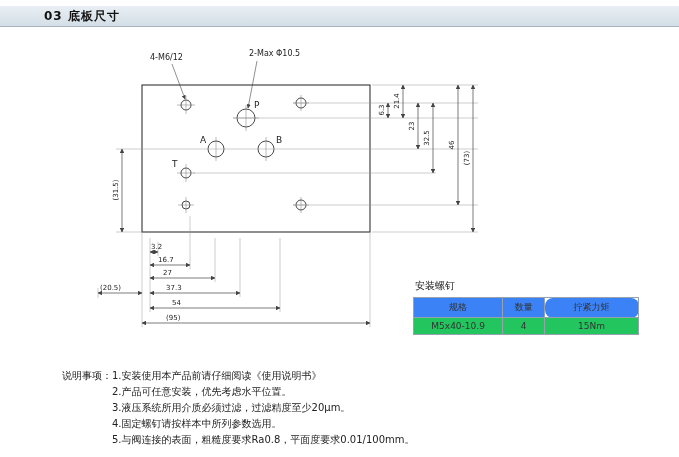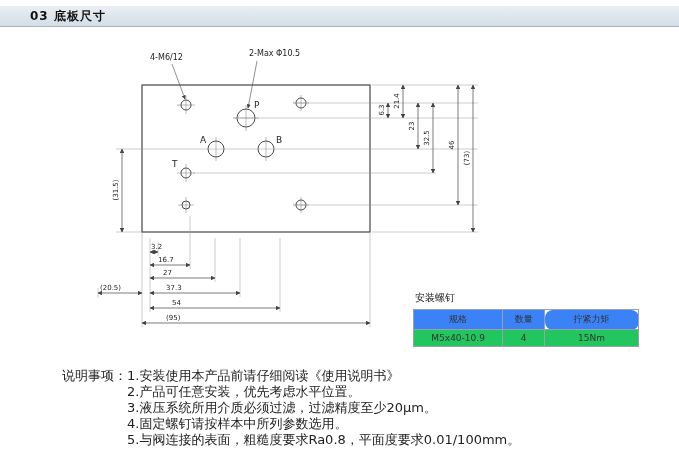--- a/index.html
+++ b/index.html
@@ -1,43 +1,43 @@
 <!DOCTYPE html>
 <html><head>
 <meta charset="utf-8">
 <style>
   html,body{margin:0;padding:0;background:#fff;}
   .page{position:relative;width:679px;height:457px;background:#ffffff;
         font-family:"DejaVu Sans","Liberation Sans",sans-serif;overflow:hidden;}
   .header-bar{position:absolute;top:6px;left:0;right:0;height:20px;
         background:linear-gradient(#e9eff4,#d3dee6);
         border-bottom:1px solid #a9b6c1;display:flex;align-items:center;}
-  .header-title{font-size:12px;font-weight:bold;color:#111;padding-left:30px;letter-spacing:1px;}
+  .header-title{font-size:12px;font-weight:bold;color:#111;padding-left:44px;letter-spacing:1px;}
 
   svg{position:absolute;left:0;top:26px;}
   svg text{font-family:"DejaVu Sans","Liberation Sans",sans-serif;fill:#222;}
   .outline{stroke:#333;stroke-width:1.1;fill:none;}
   .hole{stroke:#333;stroke-width:0.9;fill:none;}
   .cross{stroke:#777;stroke-width:0.5;}
   .ext{stroke:#999;stroke-width:0.5;}
   .dim{stroke:#444;stroke-width:0.7;}
   .leader{stroke:#444;stroke-width:0.6;}
   .dimtxt{font-size:7px;}
   .porttxt{font-size:9px;}
   .notetxt{font-size:8px;}
 
   .mount-table{position:absolute;left:413px;top:279px;width:226px;color:#333;}
-  .mount-title{font-size:10px;color:#222;margin:12px 0 4px 2px;}
+  .mount-title{font-size:10px;color:#222;margin:0 0 4px 2px;}
   .mount-table table{border-collapse:collapse;width:100%;font-size:9px;}
   .mount-table th,.mount-table td{border:1px solid #97a3ac;text-align:center;
         padding:3px 2px;font-weight:normal;color:#333;background:#22c55e;}
   .mount-table th{background:#3b82f6;}
   .col-spec{width:90px;} .col-qty{width:40px;} .col-torque{width:96px;border-radius:8px;}
 
-  .notes{position:absolute;left:62px;top:368px;font-size:13px;color:#222;
+  .notes{position:absolute;left:62px;top:368px;font-size:10px;color:#222;
         display:flex;line-height:16px;}
   .notes-label{white-space:nowrap;}
   .notes-items div{white-space:nowrap;}
 </style>
 </head>
 <body>
 
 <div class="page">
 
   <div class="header-bar">

